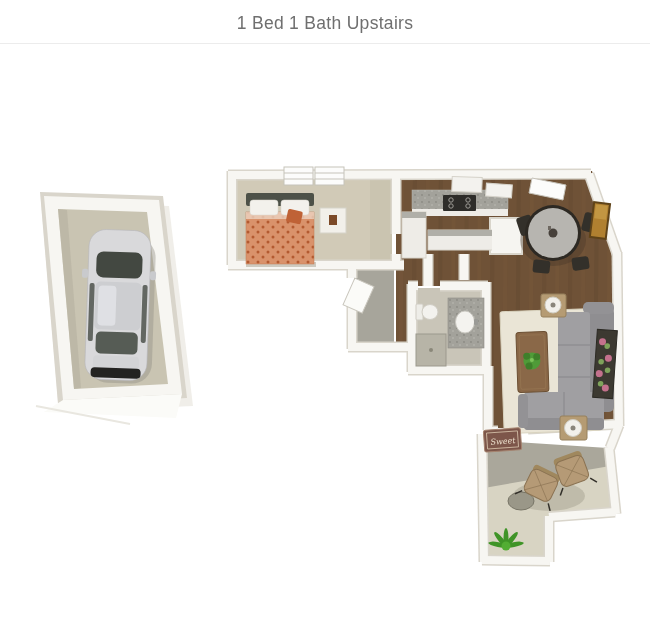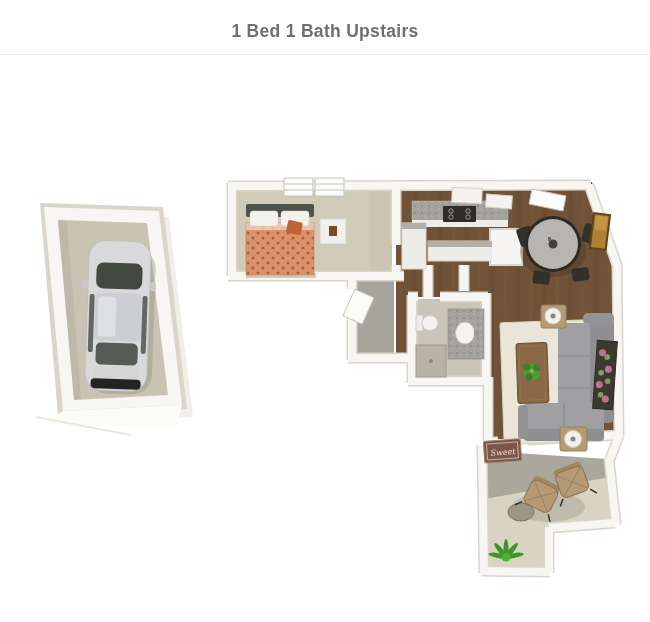--- a/index.html
+++ b/index.html
@@ -4,21 +4,21 @@
 <style>
   :root{
     --c-title:#6f6f6f; --c-divider:#ececec; --c-wallFace:#f7f6f2; --c-wallEdge:#d9d5cb;
     --c-carpet:#d1cab7; --c-wood:#6f5237; --c-landing:#a7a59b; --c-garageFloor:#c9c4b2;
     --c-rug:#eae5d6; --c-sofa:#a09fa2; --c-mat:#7d564a; --c-matText:#e9dcc9;
     --c-patioDark:#aaa79b; --c-patioLight:#d8d4c3;
   }
   html,body{margin:0;padding:0;background:#ffffff;}
   body{width:650px;height:622px;overflow:hidden;font-family:"Liberation Sans",sans-serif;}
   header{padding-top:9px;}
-  h1{margin:12px;text-align:center;font-size:17.5px;font-weight:700;letter-spacing:.3px;color:var(--c-title);}
+  h1{margin:4px;text-align:center;font-size:17.5px;font-weight:400;letter-spacing:.3px;color:var(--c-title);}
   .divider{margin-top:9px;border-top:1px solid var(--c-divider);height:0;}
   figure.plan{margin:0;}
   svg{display:block;}
   .wall-under{stroke:var(--c-wallEdge);stroke-width:11;fill:none;stroke-linecap:butt;stroke-linejoin:miter;}
   .wall-over{stroke:var(--c-wallFace);stroke-width:8;fill:none;stroke-linecap:butt;stroke-linejoin:miter;}
   .carpet{fill:var(--c-carpet);}
   .wood{fill:var(--c-wood);}
   .landing{fill:var(--c-landing);}
   .garage-floor{fill:var(--c-garageFloor);}
   .rug{fill:var(--c-rug);}

